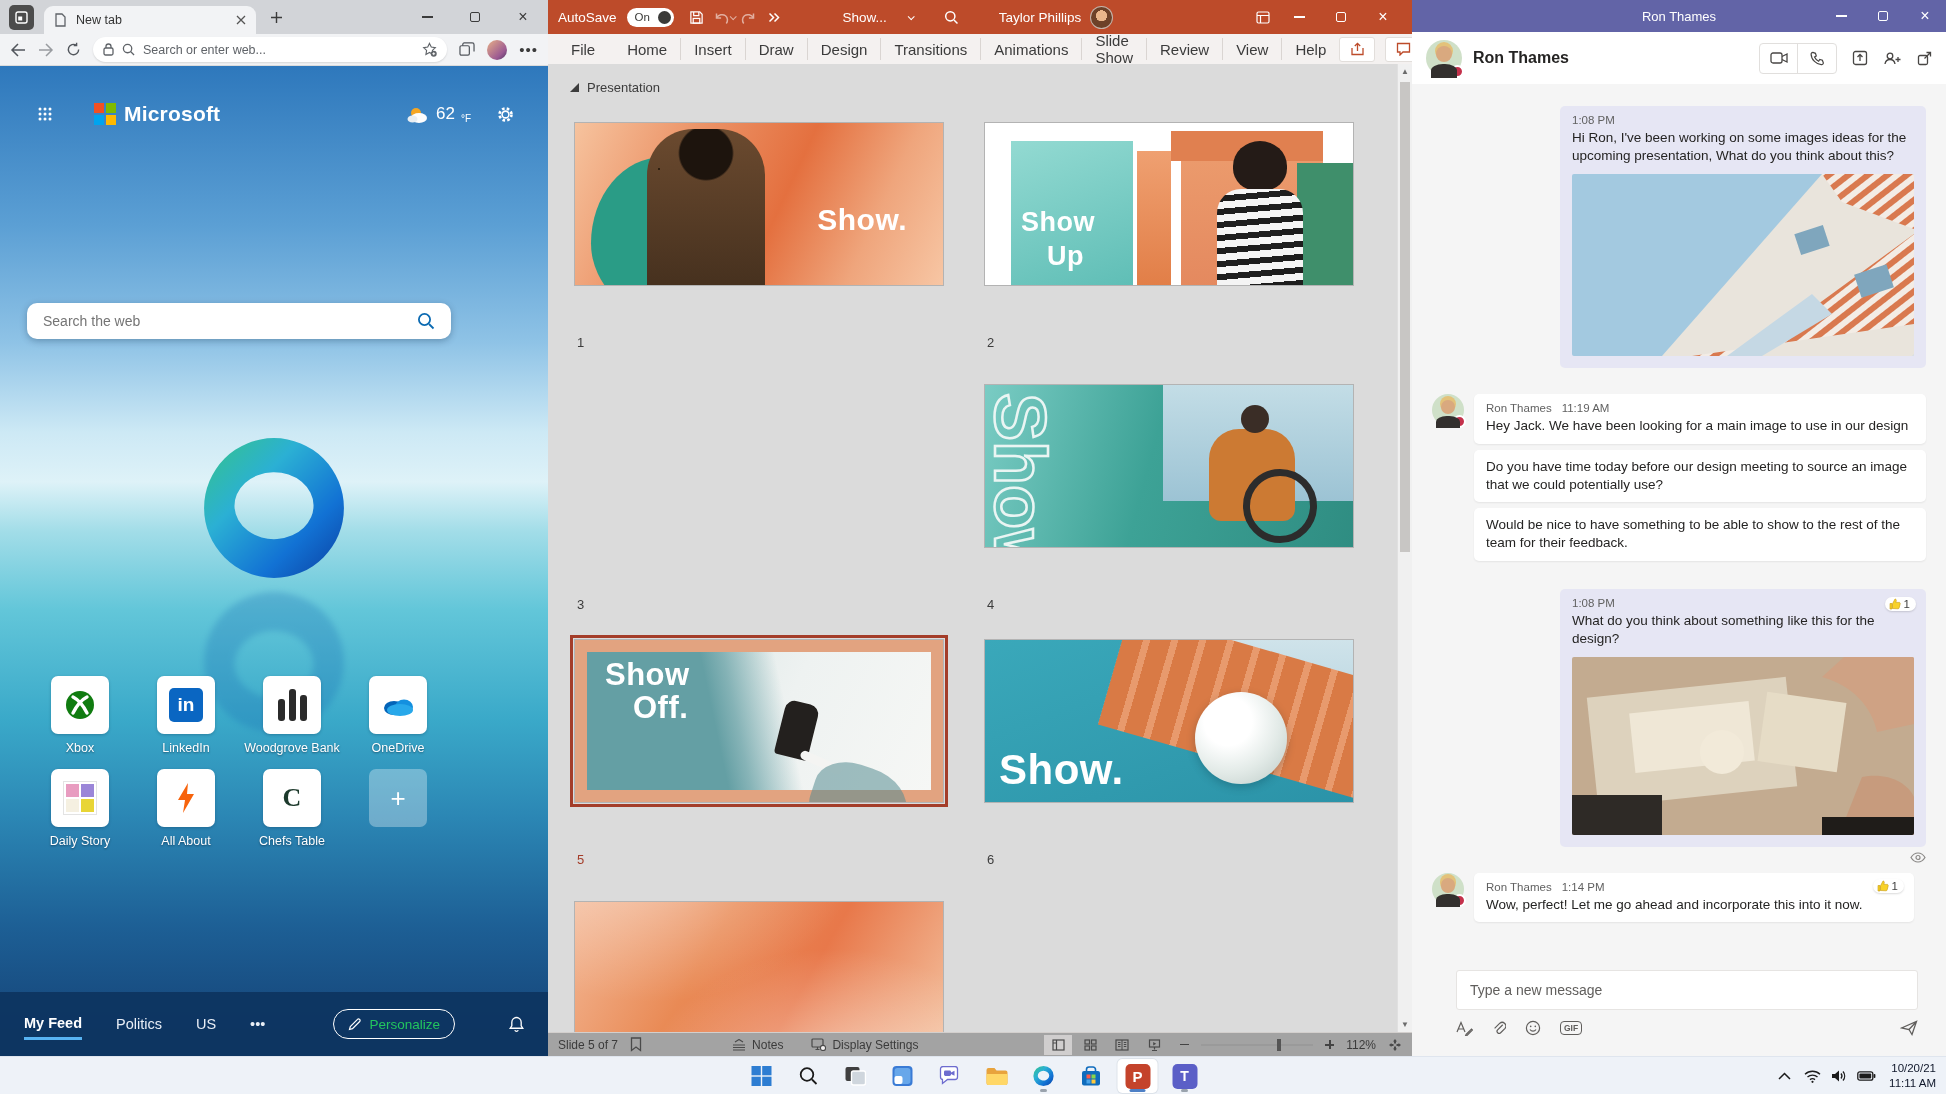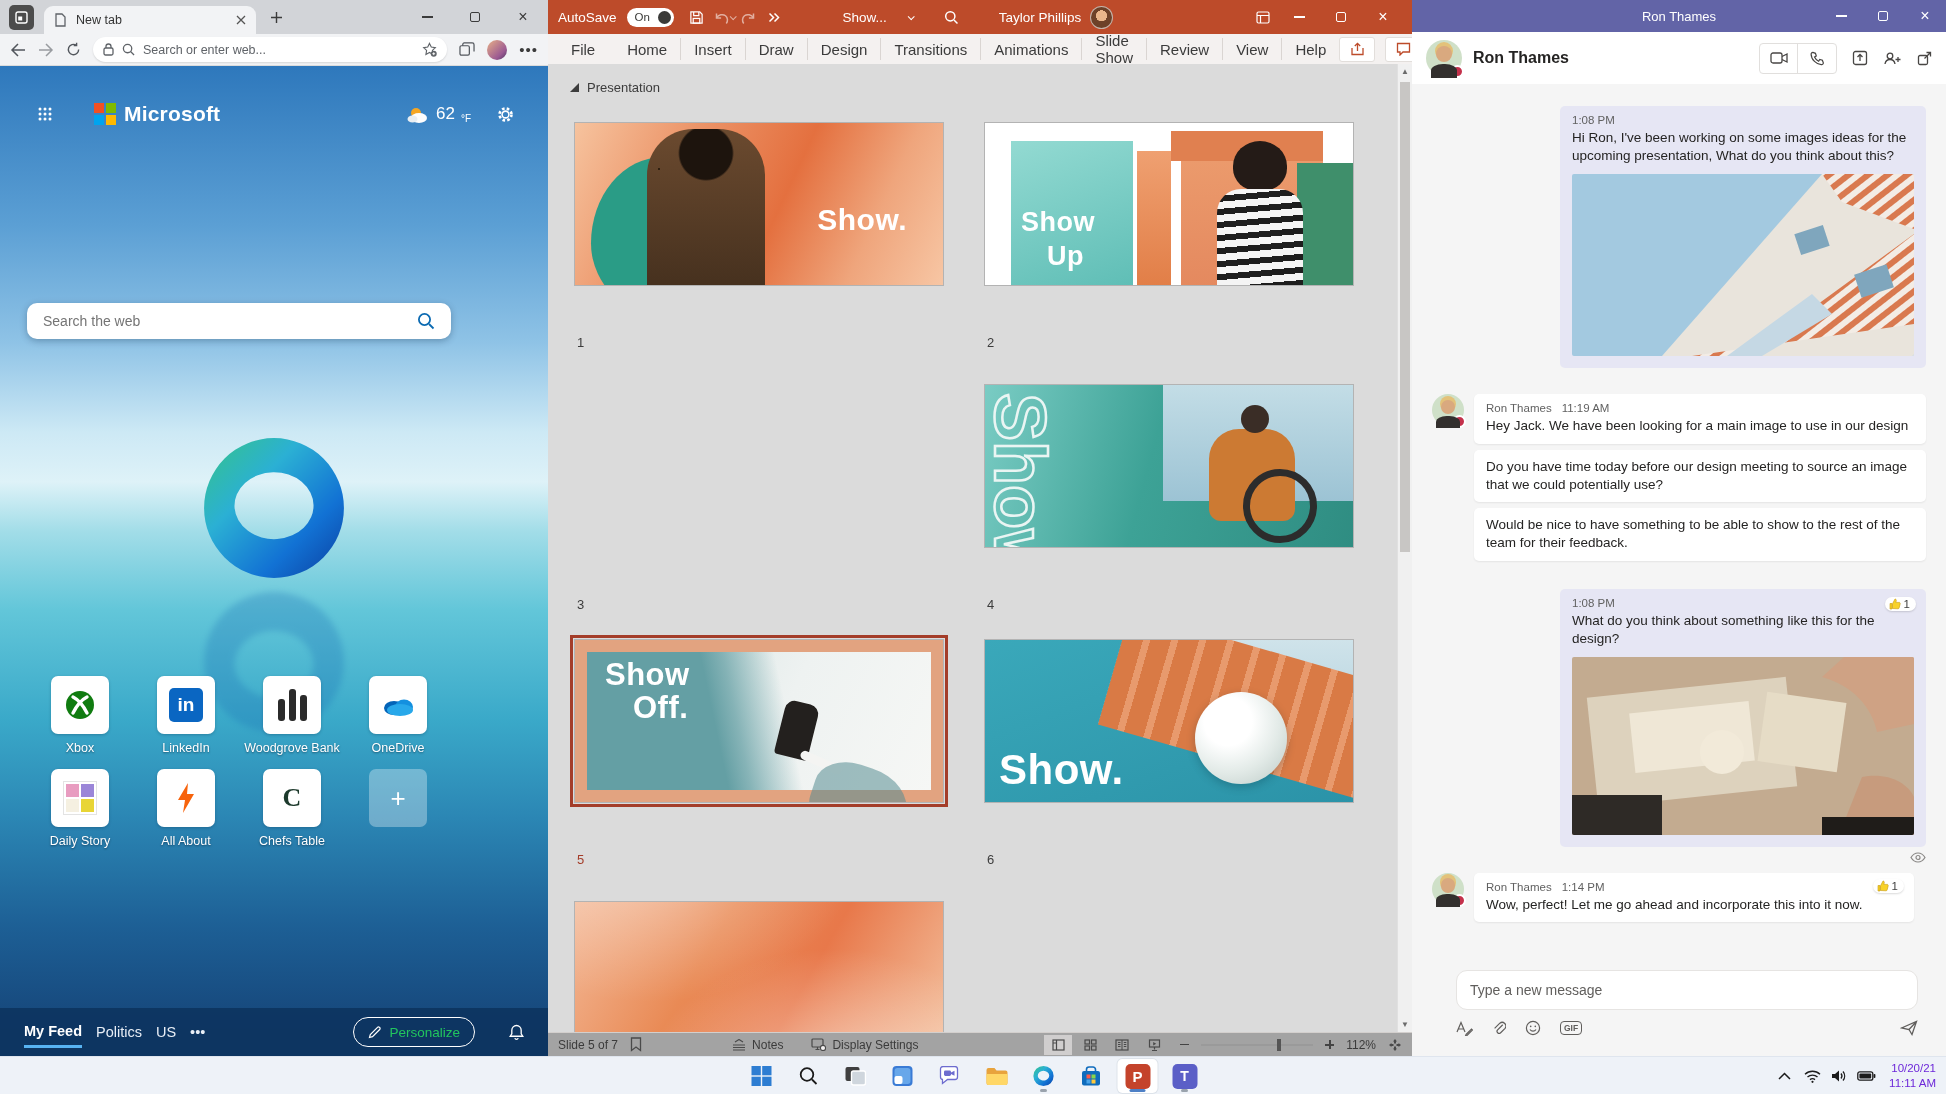--- a/index.html
+++ b/index.html
@@ -52,22 +52,22 @@
   .ql-label { font-size:12.5px; color:#fff; text-shadow:0 1px 2px rgba(0,20,40,.5); }
   .li-badge { width:34px; height:34px; background:#0A66C2; border-radius:5px; color:#fff; font-weight:bold; font-size:19px;
     display:grid; place-items:center; }
   .wg-bars { display:flex; gap:4px; align-items:flex-end; height:32px; }
   .wg-bars i { width:7px; background:#2b2b2b; border-radius:3px; }
   .wg-bars i:nth-child(1){height:22px} .wg-bars i:nth-child(2){height:32px} .wg-bars i:nth-child(3){height:26px}
   .ds-grid { width:34px; height:34px; display:grid; grid-template-columns:1fr 1fr; grid-template-rows:1fr 1fr; gap:2px; padding:2px; border:1px solid #e3e3e3; }
   .ds-grid i:nth-child(1){background:#e89cc0}.ds-grid i:nth-child(2){background:#9b86d8}
   .ds-grid i:nth-child(3){background:#f5f0e1}.ds-grid i:nth-child(4){background:#e8d535}
   .chefs { font-size:26px; font-weight:bold; color:#1d3a2c; font-family:"Liberation Serif",serif; }
-  .e-feedbar { position:absolute; bottom:0; left:0; right:0; height:48px; background:rgba(13,52,96,.92);
-    display:flex; align-items:center; padding:0 24px; gap:14px; color:#e8eef6; }
+  .e-feedbar { position:absolute; bottom:0; left:0; right:0; height:64px; background:rgba(13,52,96,.92);
+    display:flex; align-items:center; padding:0 24px; gap:34px; color:#e8eef6; }
   .feed-tab { font-size:14.5px; padding:6px 0; }
   .feed-tab.active { font-weight:bold; color:#fff; border-bottom:3px solid #57B3F2; }
   .personalize { margin-left:auto; height:30px; border:1.5px solid #fff; border-radius:16px; display:flex;
     align-items:center; gap:8px; padding:0 14px; font-size:13.5px; color:#22c55e; }
   .e-bell { margin-left:20px; color:#fff; }
 
   
   #ppt { left:548px; top:0; width:864px; height:1056px; background:#dbdbdb; }
   .p-titlebar { height:34px; background:#BD4B2A; display:flex; align-items:center; color:#fff; padding:0 10px; font-size:13.5px; }
   .p-toggle { width:47px; height:19px; background:#fff; border-radius:10px; display:flex; align-items:center; padding:2px 3px 2px 8px; margin:0 10px; }
@@ -187,34 +187,34 @@
   .msg-img { margin-top:9px; width:342px; height:182px; border-radius:2px; overflow:hidden; position:relative; }
   .rx-row { display:flex; gap:10px; margin-top:26px; align-items:flex-start; }
   .rx-col { display:flex; flex-direction:column; gap:6px; max-width:455px; }
   .bubble { background:#fff; border-radius:5px; padding:8px 12px; box-shadow:0 1px 2px rgba(0,0,0,.07); }
   .bub-head { font-size:11.5px; color:#616161; margin-bottom:3px; display:flex; gap:10px; }
   .reaction { position:absolute; right:10px; top:8px; display:flex; align-items:center; gap:3px;
     background:#fff; border-radius:10px; padding:1px 6px 1px 4px; box-shadow:0 1px 2px rgba(0,0,0,.15); font-size:11.5px; color:#424242; }
   .reaction.inbub { position:absolute; right:10px; top:6px; }
   .seen-row { align-self:flex-end; margin-top:5px; color:#8a8886; }
   .t-composer { position:absolute; bottom:0; left:0; right:0; height:96px; background:#f5f5f5; padding:10px 28px 0 44px; }
-  .t-inputbox { height:40px; background:#fff; border:1px solid #e6e4e2; border-radius:11px; display:flex; align-items:center;
+  .t-inputbox { height:40px; background:#fff; border:1px solid #e6e4e2; border-radius:3px; display:flex; align-items:center;
     padding:0 13px; font-size:14px; color:#605e5c; }
   .t-comp-tools { display:flex; align-items:center; gap:19px; margin-top:10px; color:#605e5c; }
   .gif-chip { border:1.4px solid #605e5c; border-radius:4px; font-size:8.5px; font-weight:bold; padding:1px 3px; }
   .t-send { margin-left:auto; }
 
   
   #taskbar { left:0; top:1056px; width:1946px; height:38px; background:#eef2f8; border-top:1px solid #dfe5ee; }
   .tb-center { position:absolute; left:50%; top:0; height:38px; transform:translateX(-50%); display:flex; align-items:center; gap:7px; }
   .tb-btn { position:relative; width:40px; height:34px; border-radius:5px; display:grid; place-items:center; }
   .tb-btn.focused { background:#fff; box-shadow:0 0 0 1px #dde3ea; }
   .tb-dash { position:absolute; bottom:1px; left:50%; transform:translateX(-50%); width:7px; height:3px; border-radius:2px; background:#9aa3ad; }
   .tb-dash.active { width:16px; background:#4e80c6; }
-  .tb-tray { position:absolute; right:10px; top:0; height:38px; display:flex; align-items:center; gap:13px; color:#6d28d9; }
+  .tb-tray { position:absolute; right:10px; top:0; height:38px; display:flex; align-items:center; gap:13px; color:#0f172a; }
   .tb-clock { font-size:11.5px; text-align:right; line-height:1.3; }
   .pletter { width:25px; height:25px; border-radius:5px; background:#C4432B; color:#fff; display:grid; place-items:center; font-weight:bold; font-size:15px; }
   .tletter { width:25px; height:25px; border-radius:5px; background:#5B5FC7; color:#fff; display:grid; place-items:center; font-weight:bold; font-size:14px; }
 </style>
 </head>
 <body>
 
 <div id="screen">
 
   <div id="edge" class="abs">

